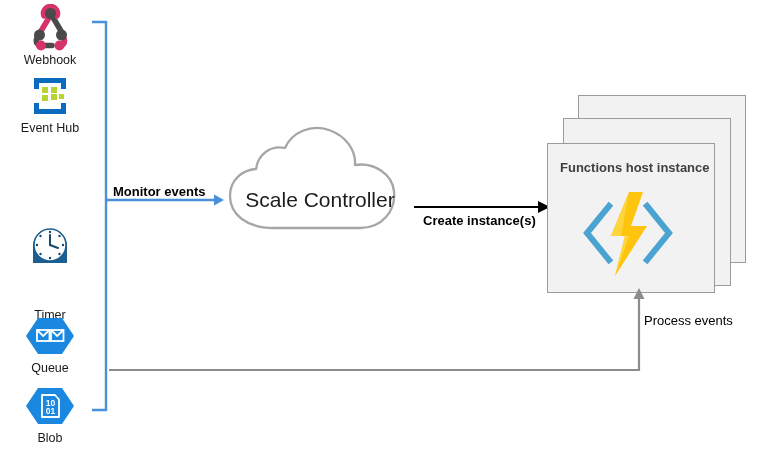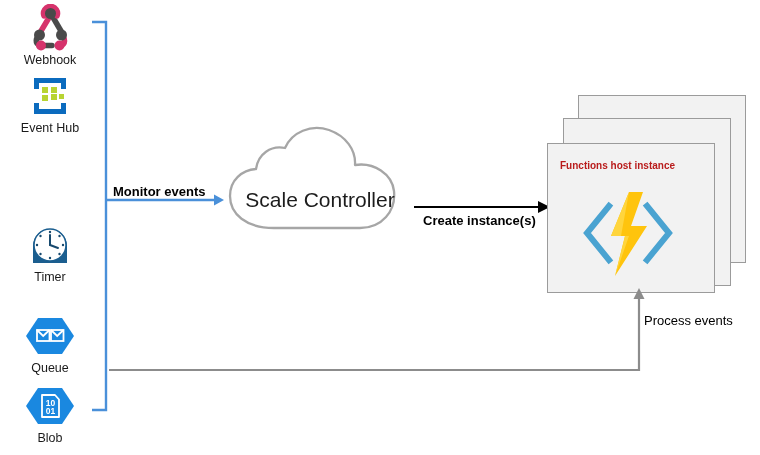--- a/index.html
+++ b/index.html
@@ -80,23 +80,23 @@
     box-sizing: border-box;
   }
   .card-back2 { left: 578px; top: 95px;  width: 168px; height: 168px; }
   .card-back1 { left: 563px; top: 118px; width: 168px; height: 168px; }
   .card-front { left: 547px; top: 143px; width: 168px; height: 150px; }
 
   .card-title {
     position: absolute;
     left: 560px;
     top: 160px;
-    font-size: 10px;
+    font-size: 13px;
     font-weight: bold;
-    color: #b91c1c;
+    color: #404040;
     white-space: nowrap;
   }
   .func-logo { position: absolute; left: 581px; top: 188px; }
 </style>
 </head>
 <body>
 
 <div id="canvas">
 
   <div class="trigger" style="top:4px;">
@@ -136,21 +136,21 @@
           <rect x="20" y="23" width="6" height="6"></rect>
           <rect x="29" y="22" width="6" height="6"></rect>
           <rect x="37" y="22" width="5" height="5"></rect>
         </g>
       </svg>
     </span>
     <span class="caption">Event Hub</span>
   </div>
 
 
-  <div class="trigger" style="top:221px;">
+  <div class="trigger" style="top:221px;gap:38px;">
     <span class="glyph">
       <svg viewBox="0 0 56 48" width="56" height="48">
         <path d="M11 42 L11 25 A17 17 0 0 1 45 25 L45 42 Z" fill="#1b5e8f"></path>
         <circle cx="28" cy="24" r="16" fill="#ffffff" stroke="#1b5e8f" stroke-width="1.5"></circle>
         <g fill="#17496e">
           <circle cx="28" cy="11" r="1.2"></circle>
           <circle cx="37.5" cy="15" r="1.2"></circle>
           <circle cx="41" cy="24" r="1.2"></circle>
           <circle cx="37.5" cy="33" r="1.2"></circle>
           <circle cx="28" cy="37" r="1.2"></circle>

